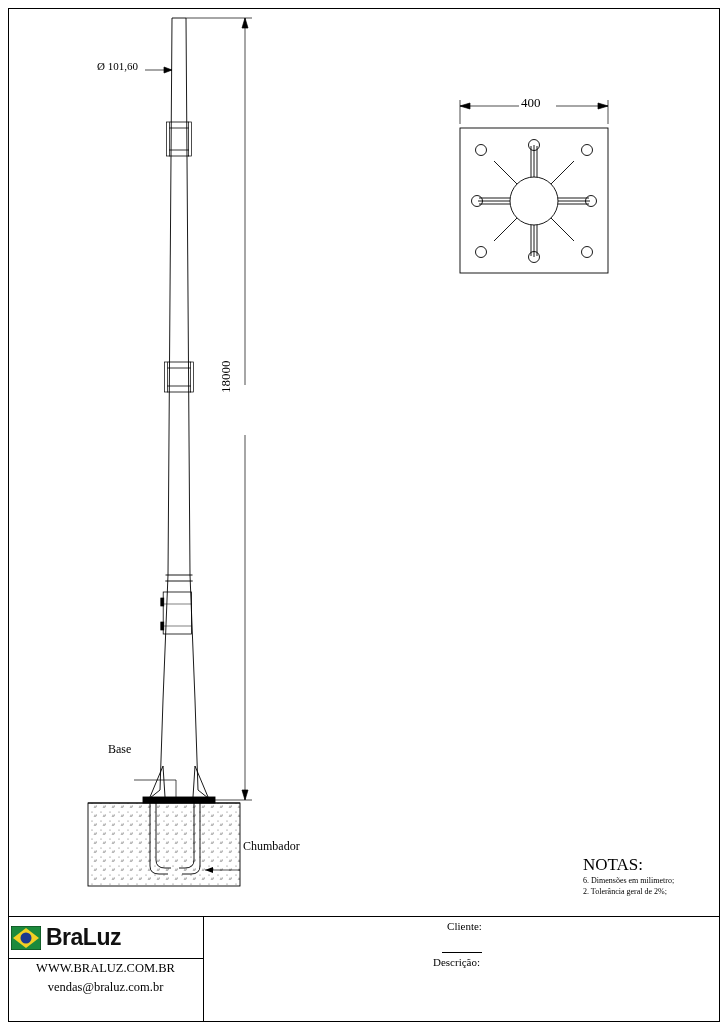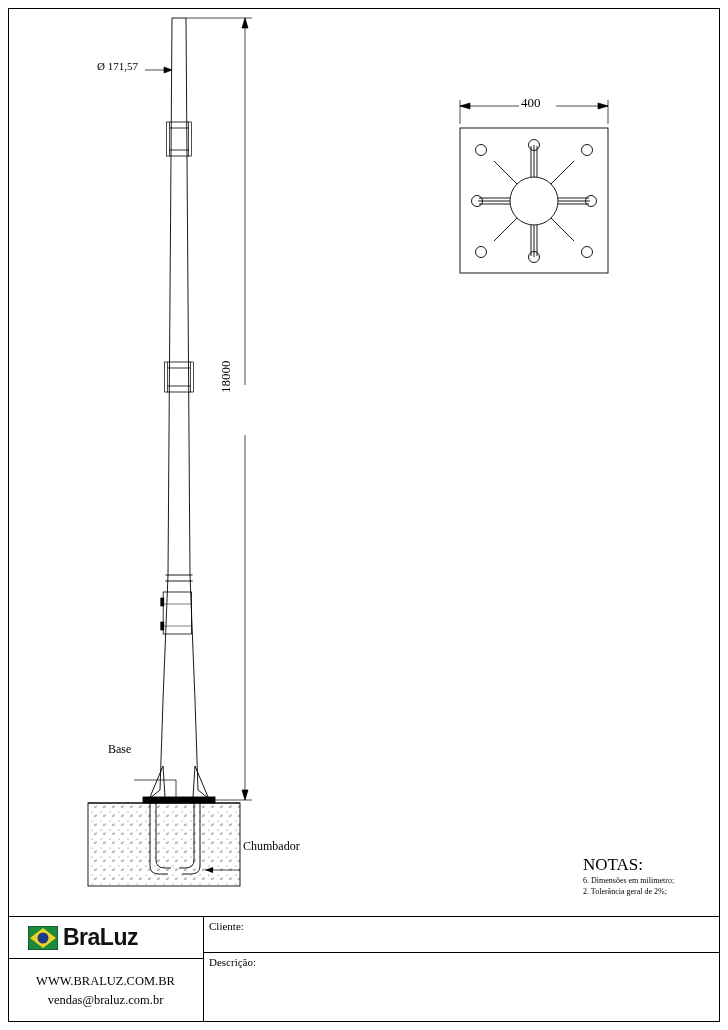--- a/index.html
+++ b/index.html
@@ -98,51 +98,52 @@
     box-sizing: border-box;
     border-right: 1px solid #000;
     position: relative;
   }
   #logo-area {
     height: 42px;
     box-sizing: border-box;
     border-bottom: 1px solid #000;
     display: flex;
     align-items: center;
-    padding-left: 20px;
+    padding-left: 3px;
   }
   #logo-flag {
     width: 30px;
     height: 24px;
     position: relative;
     margin-right: 5px;
     flex: none;
   }
   #logo-text {
     font-family: "Liberation Sans", sans-serif;
     font-size: 23px;
     font-weight: bold;
     letter-spacing: -0.5px;
     color: #111;
   }
   #contact-area {
     height: 63px;
     display: flex;
     flex-direction: column;
     align-items: center;
-    justify-content: center;
+    justify-content: flex-start;
   }
   #contact-area div {
     font-size: 12.5px;
     line-height: 19px;
   }
   #tb-right {
     flex: 1;
     display: flex;
     flex-direction: column;
+    align-items: center;
   }
   #cliente-row {
     height: 36px;
     box-sizing: border-box;
     border-bottom: 1px solid #000;
     font-size: 11px;
     padding: 3px 0 0 5px;
   }
   #descr-row {
     flex: 1;
@@ -299,21 +300,21 @@
     <g stroke="#000" stroke-width="0.7" fill="none">
       <line x1="460" y1="124" x2="460" y2="100"></line>
       <line x1="608" y1="124" x2="608" y2="100"></line>
       <line x1="460" y1="106" x2="519" y2="106"></line>
       <line x1="556" y1="106" x2="608" y2="106"></line>
       <polygon points="460,106 470,103 470,109" fill="#000"></polygon>
       <polygon points="608,106 598,103 598,109" fill="#000"></polygon>
     </g>
   </svg>
 
-  <div class="lbl" id="dia-label">Ø 171,57</div>
+  <div class="lbl" id="dia-label">Ø 101,60</div>
   <div class="lbl" id="height-label">18000</div>
   <div class="lbl" id="plate-label">400</div>
   <div class="lbl" id="base-label">Base</div>
   <div class="lbl" id="chumbador-label">Chumbador</div>
 
   <div id="notes">
     <div class="notes-title">NOTAS:</div>
     <div class="note-item">6. Dimensões em milimetro;</div>
     <div class="note-item">2. Tolerância geral de 2%;</div>
   </div>

